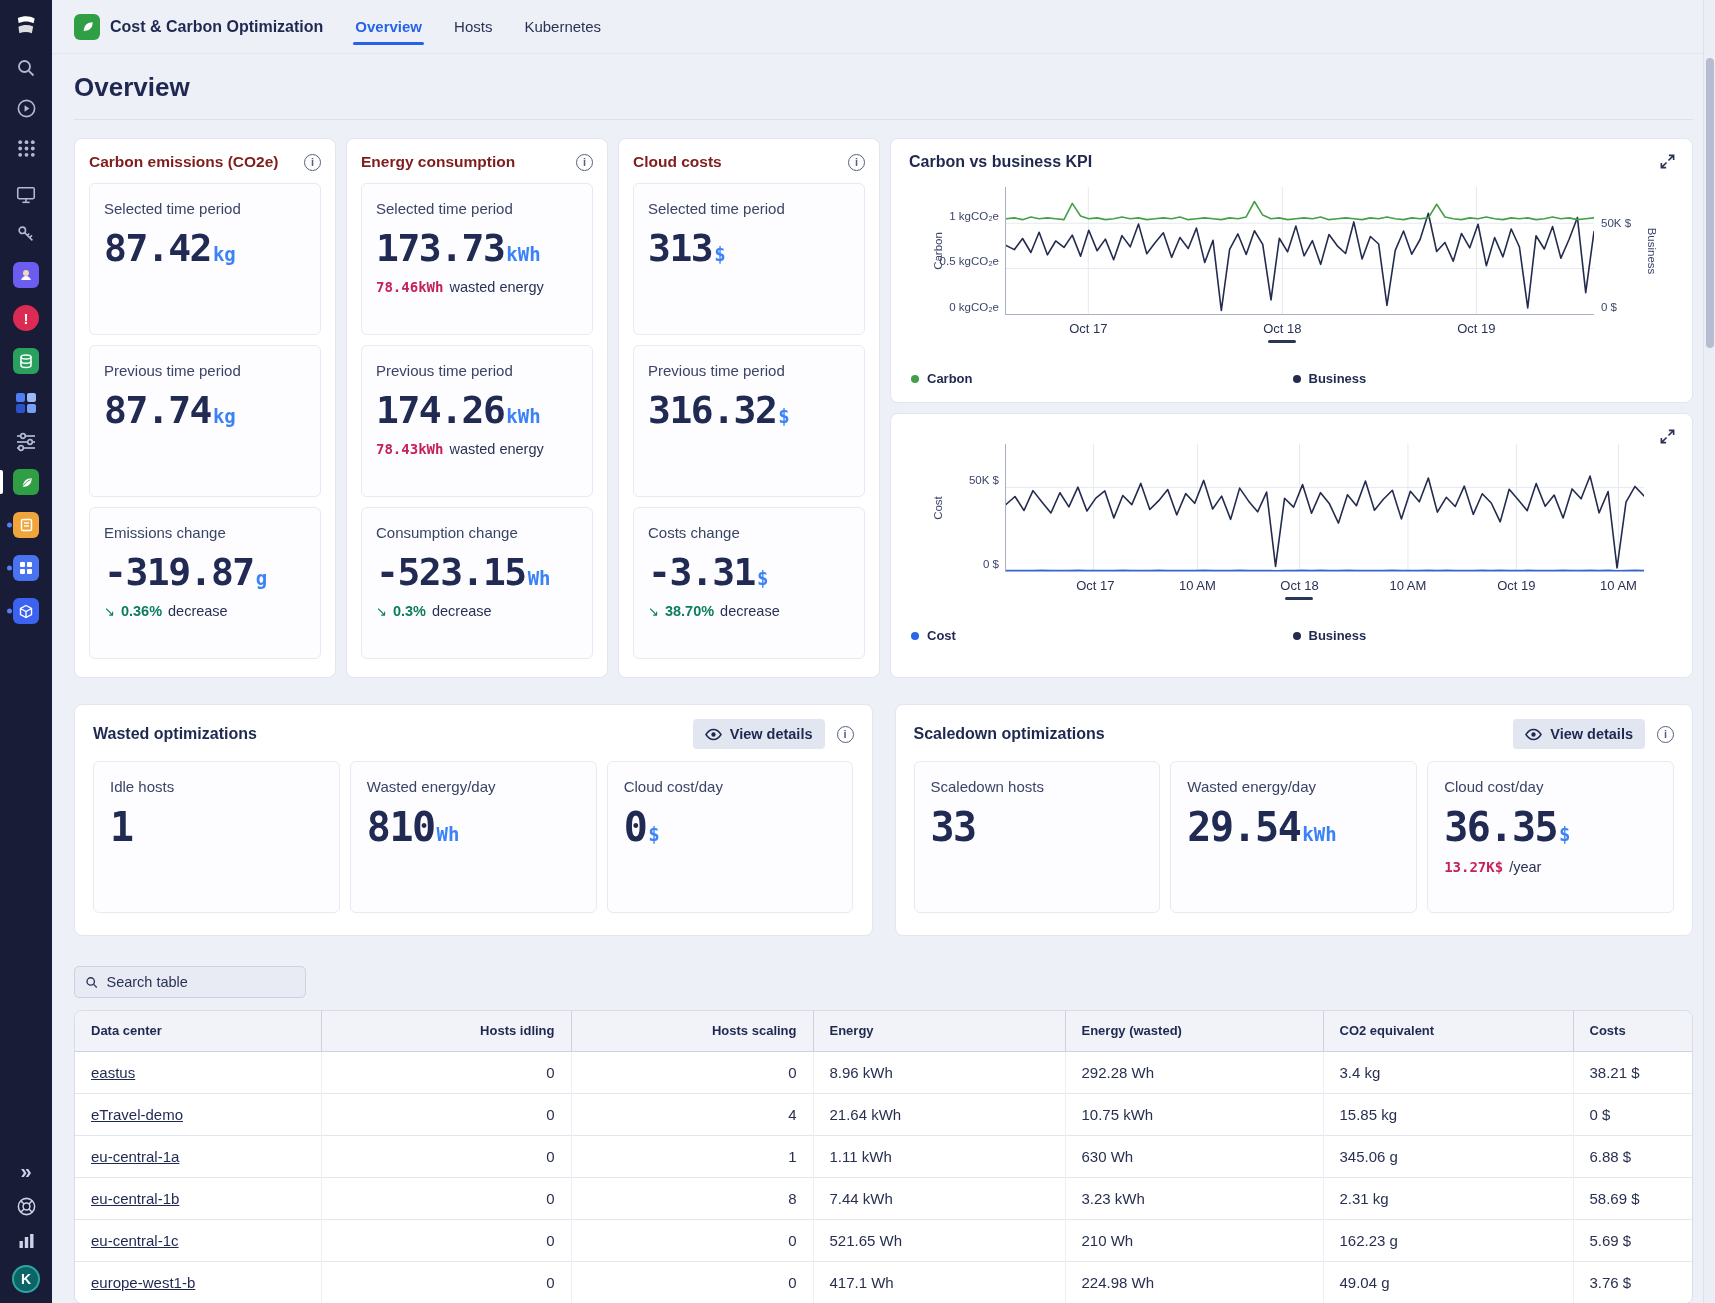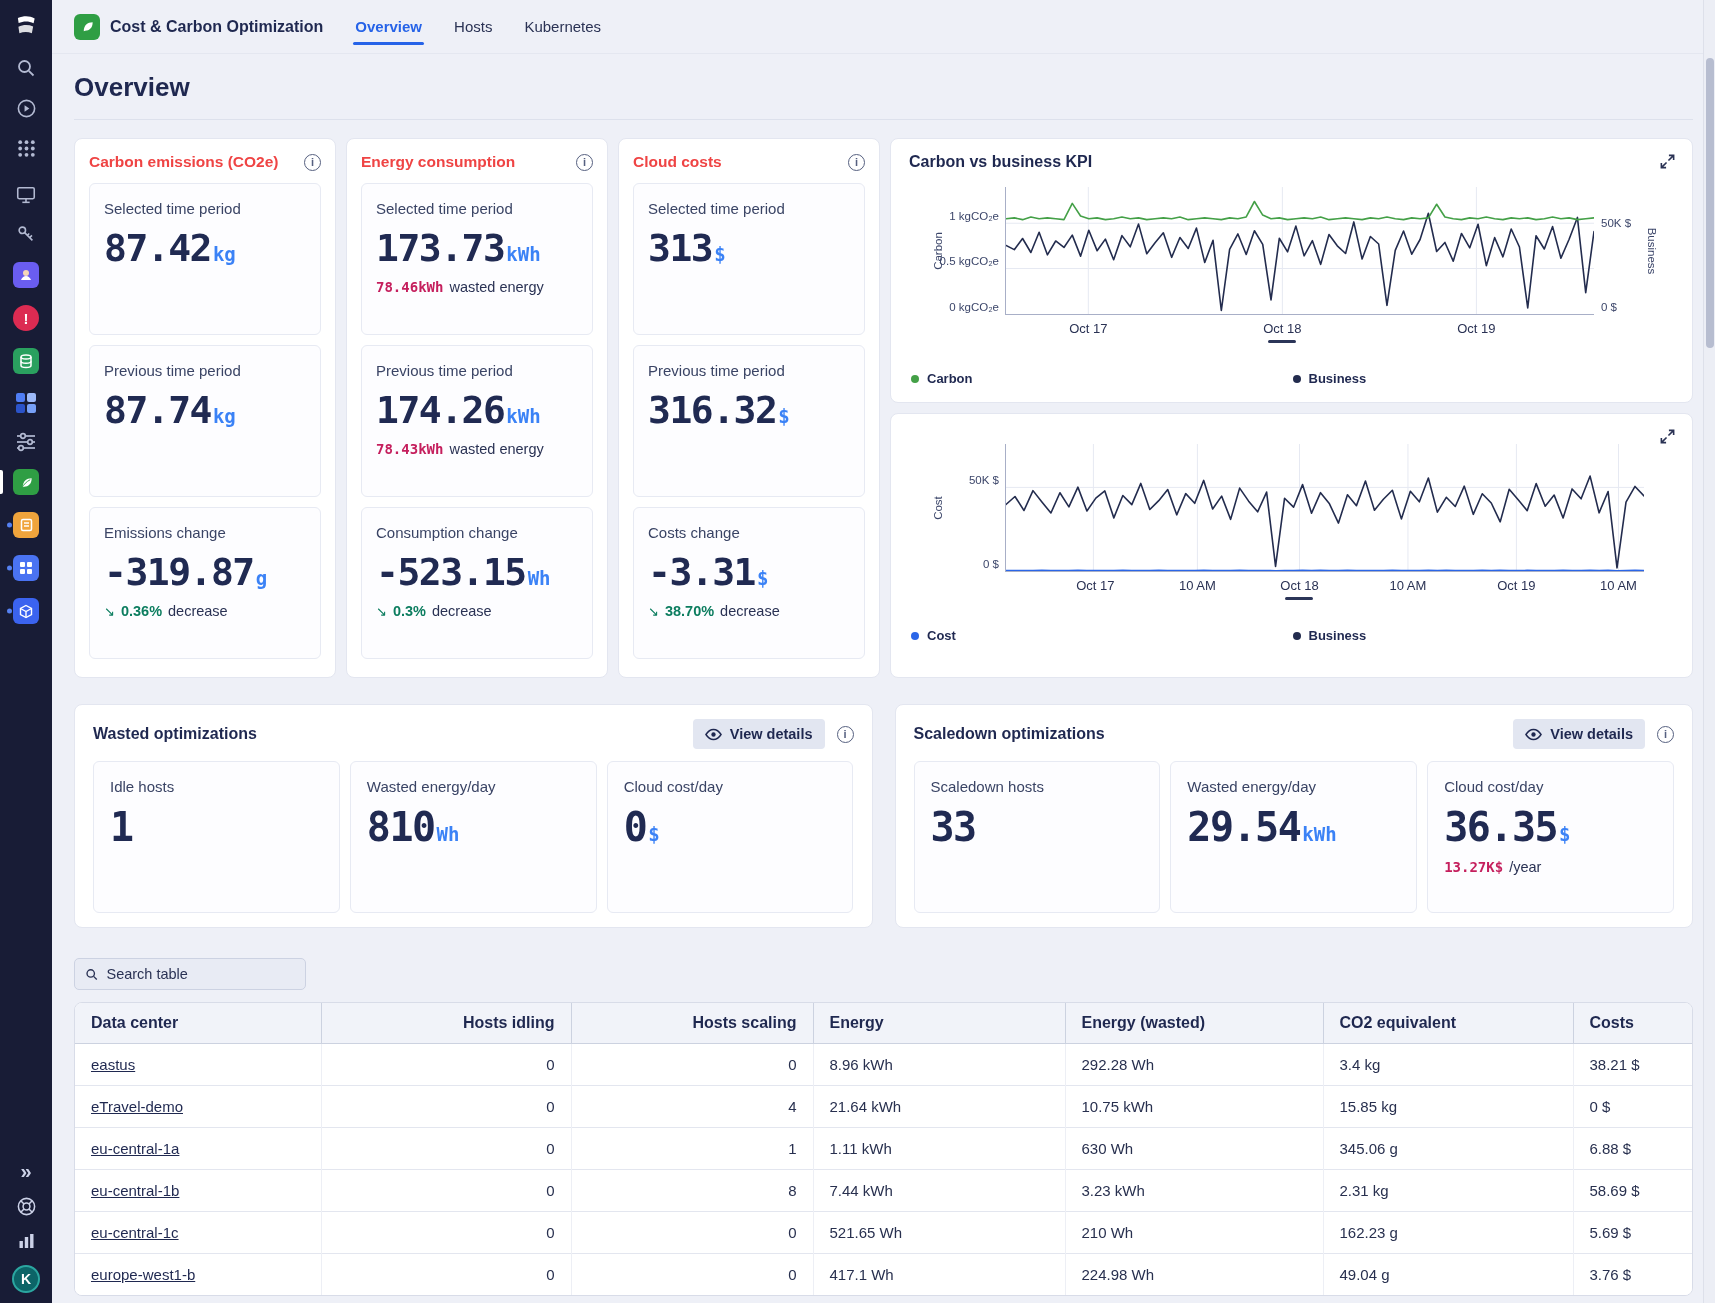--- a/index.html
+++ b/index.html
@@ -50,21 +50,21 @@
 
   
   .content { padding:0 22px; }
   .page-head { padding:18px 0 16px; border-bottom:1px solid #dde1ec; }
   .page-head h1 { font-size:26px; font-weight:bold; color:#1f2850; }
 
   .grid-top { display:flex; gap:10px; margin-top:18px; }
   .card { background:#fff; border:1px solid #e3e6f0; border-radius:8px; }
   .kpi-card { width:262px; flex:none; padding:14px 14px; }
   .card-head { display:flex; align-items:center; justify-content:space-between; margin-bottom:12px; }
-  .card-title { font-size:15.5px; font-weight:bold; color:#ef4444; }
+  .card-title { font-size:15.5px; font-weight:bold; color:#7f1d1d; }
   .info-icon { width:17px; height:17px; border:1.5px solid #566080; border-radius:50%; color:#566080; font-size:11px; display:flex; align-items:center; justify-content:center; font-weight:bold; cursor:pointer; flex:none; }
   .tile { height:152px; border:1px solid #e7eaf3; background:#fdfdff; border-radius:6px; padding:16px 14px; margin-bottom:10px; }
   .tile:last-child { margin-bottom:0; }
   .tile-label { font-size:15px; color:#3a4465; margin-bottom:12px; }
   .tile-value { display:flex; align-items:baseline; }
   .val { font-family:"DejaVu Sans Mono", monospace; font-weight:bold; font-size:38px; letter-spacing:-1.5px; color:#202a52; line-height:1; }
   .unit { font-family:"DejaVu Sans Mono", monospace; font-weight:bold; font-size:19px; color:#3b82f6; margin-left:2px; }
   .tile-sub { margin-top:12px; font-size:14.5px; display:flex; align-items:center; gap:6px; }
   .red { color:#c51f5d; font-weight:bold; font-family:"DejaVu Sans Mono", monospace; font-size:14px; }
   .dark { color:#2a3254; }
@@ -96,31 +96,31 @@
   .ldot { width:8px; height:8px; border-radius:50%; display:inline-block; }
 
   
   .grid-mid { display:flex; gap:22px; margin-top:26px; }
   .opt-card { flex:1; padding:14px 18px; }
   .opt-head { display:flex; align-items:center; }
   .opt-title { font-size:16px; font-weight:bold; color:#1f2850; }
   .opt-actions { margin-left:auto; display:flex; align-items:center; gap:12px; }
   .pill-btn { height:30px; background:#e2e6f1; border-radius:4px; display:flex; align-items:center; gap:8px; padding:0 12px; font-size:14.5px; font-weight:bold; color:#1f2850; cursor:pointer; }
   .opt-tiles { display:flex; gap:10px; margin-top:12px; }
-  .opt-tile { flex:1; height:152px; border:1px solid #e7eaf3; background:#fdfdff; border-radius:6px; padding:16px 16px; margin-bottom:0; }
+  .opt-tile { flex:1; height:152px; border:1px solid #e7eaf3; background:#fdfdff; border-radius:6px; padding:16px 16px; margin-bottom:8px; }
   .opt-tile .val { font-size:40px; }
 
   
   .search-row { margin-top:30px; }
   .search-box { width:232px; height:32px; background:#e8ebf4; border:1px solid #ccd2e2; border-radius:5px; display:flex; align-items:center; padding:0 10px; gap:8px; }
   .search-box input { border:none; outline:none; background:transparent; font-family:"Liberation Sans",sans-serif; font-size:14.5px; color:#1f2850; width:100%; }
   .search-box input::placeholder { color:#2a3254; opacity:1; }
   .table-card { margin-top:12px; border:1px solid #d8dce8; border-radius:8px; overflow:hidden; background:#fff; }
   table { width:100%; border-collapse:collapse; }
-  th { height:40px; background:#f1f3f9; font-size:16px; font-weight:bold; color:#1f2850; text-align:left; padding:0 16px; border-right:1px solid #ccd2e0; border-bottom:1px solid #ccd2e0; cursor:pointer; }
+  th { height:40px; background:#f1f3f9; font-size:13px; font-weight:bold; color:#1f2850; text-align:left; padding:0 16px; border-right:1px solid #ccd2e0; border-bottom:1px solid #ccd2e0; cursor:pointer; }
   th:last-child { border-right:none; }
   td { height:42px; font-size:15px; color:#28304f; padding:0 16px; border-right:1px solid #edeff5; border-top:1px solid #e3e6ef; background:#fff; }
   td:last-child { border-right:none; }
   tr td:first-child a { color:#1f2850; text-decoration:underline; cursor:pointer; }
   .num { text-align:right; }
 
   
   .scrollbar { position:fixed; right:0; top:0; bottom:0; width:12px; background:#eceef5; border-left:1px solid #dde0ea; z-index:20; }
   .scroll-thumb { position:absolute; top:58px; left:2px; width:8px; height:290px; border-radius:4px; background:#b7bdd0; cursor:grab; }
 

